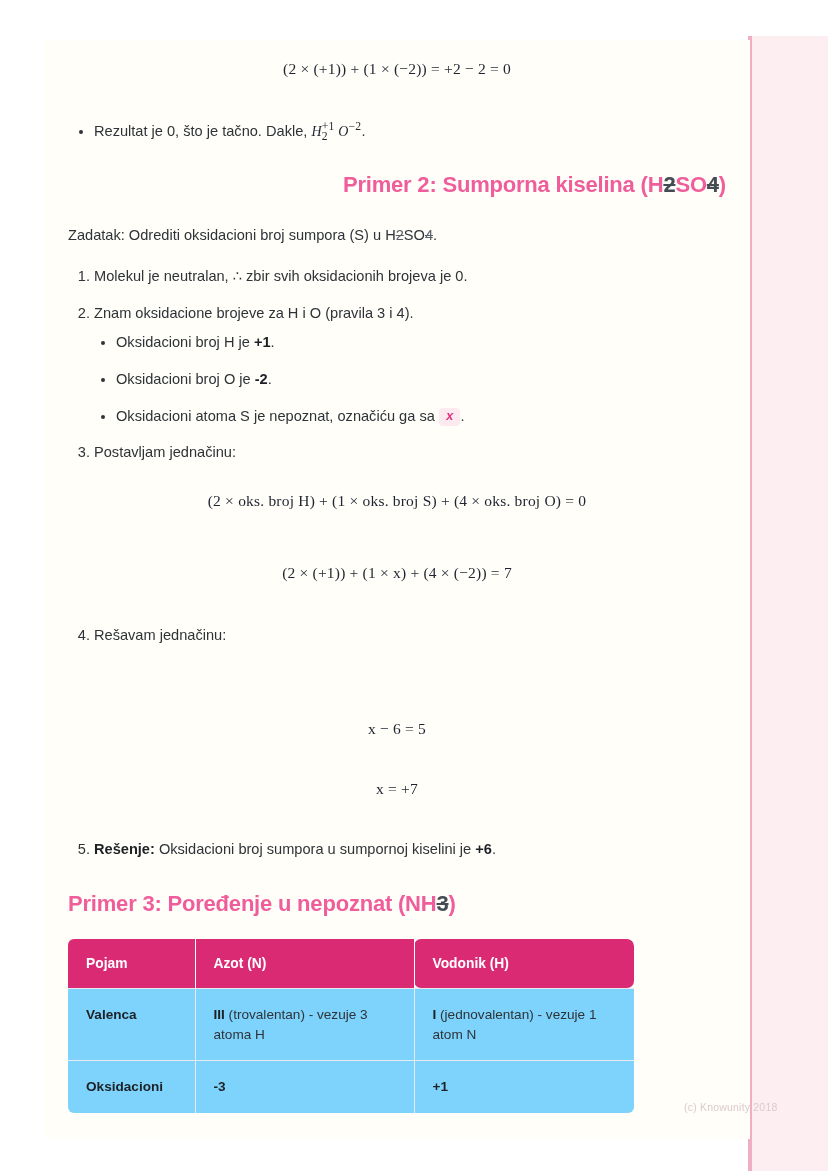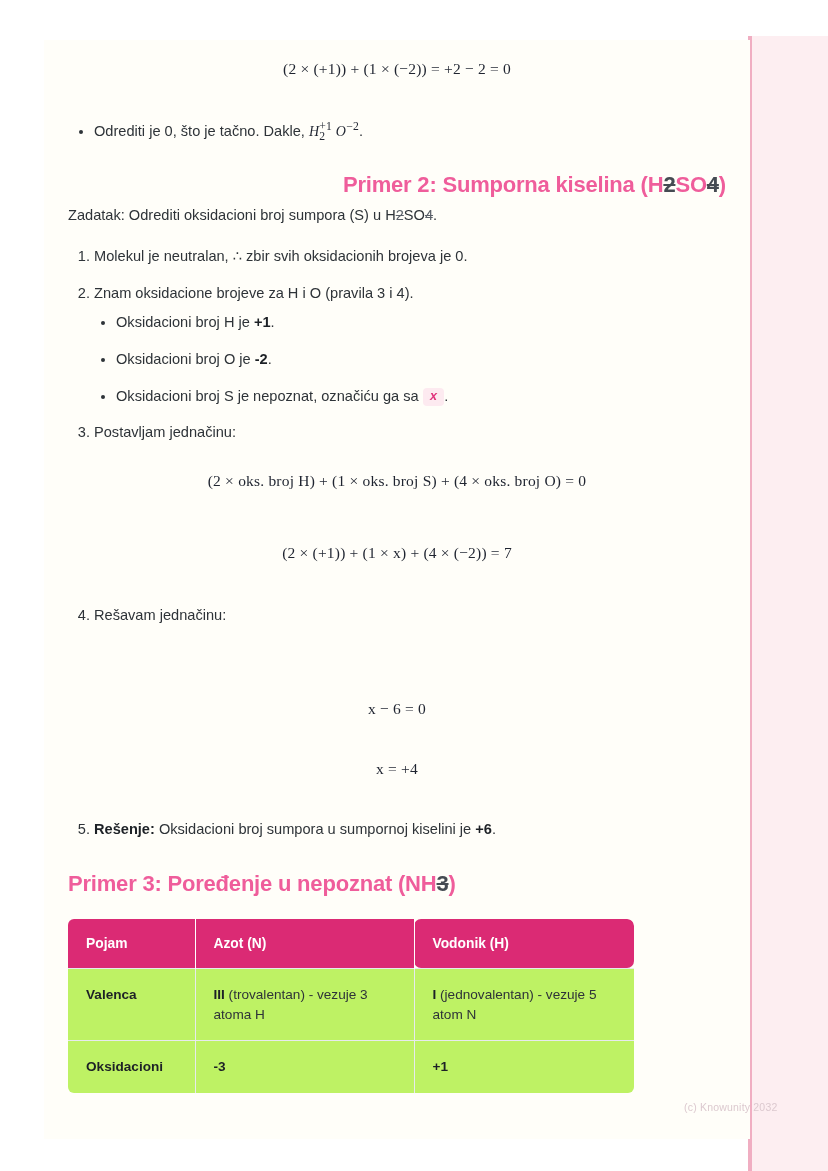--- a/index.html
+++ b/index.html
@@ -147,21 +147,21 @@
     background: #db2a74;
     color: #ffffff;
     font-weight: 700;
     text-align: left;
     padding: 17px 18px;
     font-size: 13.8px;
     border-right: 1px solid #ffffff;
   }
   table.cmp th:last-child { border-right: none; border-radius: 7px; }
   table.cmp td {
-    background: #bef264;
+    background: #7dd3fc;
     padding: 16px 18px;
     color: #2e3338;
     vertical-align: top;
     line-height: 1.45;
     border-right: 1px solid #e7eaee;
     border-top: 1px solid #e7eaee;
   }
   table.cmp td:last-child { border-right: none; }
   table.cmp td.keycol { font-weight: 700; color: #1d2126; }
   table.cmp col.c1 { width: 127px; }
@@ -188,39 +188,39 @@
 <div id="scroll-thumb"></div>
 
 <div id="doc-card">
   <div class="inner">
 
     <div class="math" style="margin-top:20px;">(2 × (+1)) + (1 × (−2)) = +2 − 2 = 0</div>
 
     <div class="sp-a"></div>
 
     <ul class="bullets" style="margin-top:12px;">
-      <li><span>Odrediti je 0, što je tačno. Dakle, </span><span class="math" style="font-size:14px;text-align:center;"><i>H</i><sub>2</sub><sup style="margin-left:-6px;">+1</sup>&nbsp;<i>O</i><sup>−2</sup></span><span>.</span></li>
+      <li><span>Rezultat je 0, što je tačno. Dakle, </span><span class="math" style="font-size:14px;text-align:center;"><i>H</i><sub>2</sub><sup style="margin-left:-6px;">+1</sup>&nbsp;<i>O</i><sup>−2</sup></span><span>.</span></li>
     </ul>
 
     <h2 class="sec" style="margin-top:30px;text-align:right;"><span>Primer 2: Sumporna kiselina (H</span><span class="sub-strike">2</span><span>SO</span><span class="sub-strike">4</span><span>)</span></h2>
 
-    <p class="para" style="margin:6px 0 0 0;"><span>Zadatak: Odrediti oksidacioni broj sumpora (S) u H</span><span class="sub-strike-sm">2</span><span>SO</span><span class="sub-strike-sm">4</span><span>.</span></p>
+    <p class="para" style="margin:26px 0 0 0;"><span>Zadatak: Odrediti oksidacioni broj sumpora (S) u H</span><span class="sub-strike-sm">2</span><span>SO</span><span class="sub-strike-sm">4</span><span>.</span></p>
 
     <ol class="steps" style="margin-top:18px;">
 
       <li>
         <span>Molekul je neutralan, ∴ zbir svih oksidacionih brojeva je 0.</span>
       </li>
 
       <li style="margin-top:14px;">
         <span>Znam oksidacione brojeve za H i O (pravila 3 i 4).</span>
         <ul class="subs">
           <li><span>Oksidacioni broj H je </span><b>+1</b><span>.</span></li>
           <li><span>Oksidacioni broj O je </span><b>-2</b><span>.</span></li>
-          <li><span>Oksidacioni broj S je nepoznat, označiću ga sa </span><code class="inline">x</code><span>.</span></li>
+          <li><span>Oksidacioni atoma S je nepoznat, označiću ga sa </span><code class="inline">x</code><span>.</span></li>
         </ul>
       </li>
 
       <li style="margin-top:14px;">
         <span>Postavljam jednačinu:</span>
       </li>
     </ol>
 
     <div style="height:22px;"></div>
     <div class="math">(2 × oks. broj H) + (1 × oks. broj S) + (4 × oks. broj O) = 0</div>
@@ -229,23 +229,23 @@
     <div style="height:30px;"></div>
 
     <ol class="steps" start="4" style="margin-top:12px;">
       <li>
         <span>Rešavam jednačinu:</span>
       </li>
     </ol>
 
     <div style="height:26px;"></div>
     <div style="height:42px;"></div>
-    <div class="math">x − 6 = 0</div>
+    <div class="math">x − 6 = 5</div>
     <div style="height:42px;"></div>
-    <div class="math">x = +4</div>
+    <div class="math">x = +7</div>
     <div style="height:30px;"></div>
 
     <ol class="steps" start="5" style="margin-top:10px;">
       <li><b>Rešenje:</b><span> Oksidacioni broj sumpora u sumpornoj kiselini je </span><b>+6</b><span>.</span></li>
     </ol>
 
     <h2 class="sec" style="margin-top:30px;"><span>Primer 3: Poređenje u nepoznat (NH</span><span class="sub-strike">3</span><span>)</span></h2>
 
     <div style="margin-top:22px;">
       <table class="cmp">
@@ -258,27 +258,27 @@
           <tr>
             <th>Pojam</th>
             <th>Azot (N)</th>
             <th>Vodonik (H)</th>
           </tr>
         </thead>
         <tbody>
           <tr>
             <td class="keycol">Valenca</td>
             <td><b>III</b><span> (trovalentan) - vezuje 3 atoma H</span></td>
-            <td><b>I</b><span> (jednovalentan) - vezuje 5 atom N</span></td>
+            <td><b>I</b><span> (jednovalentan) - vezuje 1 atom N</span></td>
           </tr>
           <tr>
             <td class="keycol">Oksidacioni</td>
             <td><b>-3</b><span></span></td>
             <td><b>+1</b><span></span></td>
           </tr>
         </tbody>
       </table>
     </div>
 
   </div>
 </div>
 
-<div id="watermark">(c) Knowunity 2032</div>
+<div id="watermark">(c) Knowunity 2018</div>
 
 </body></html>

